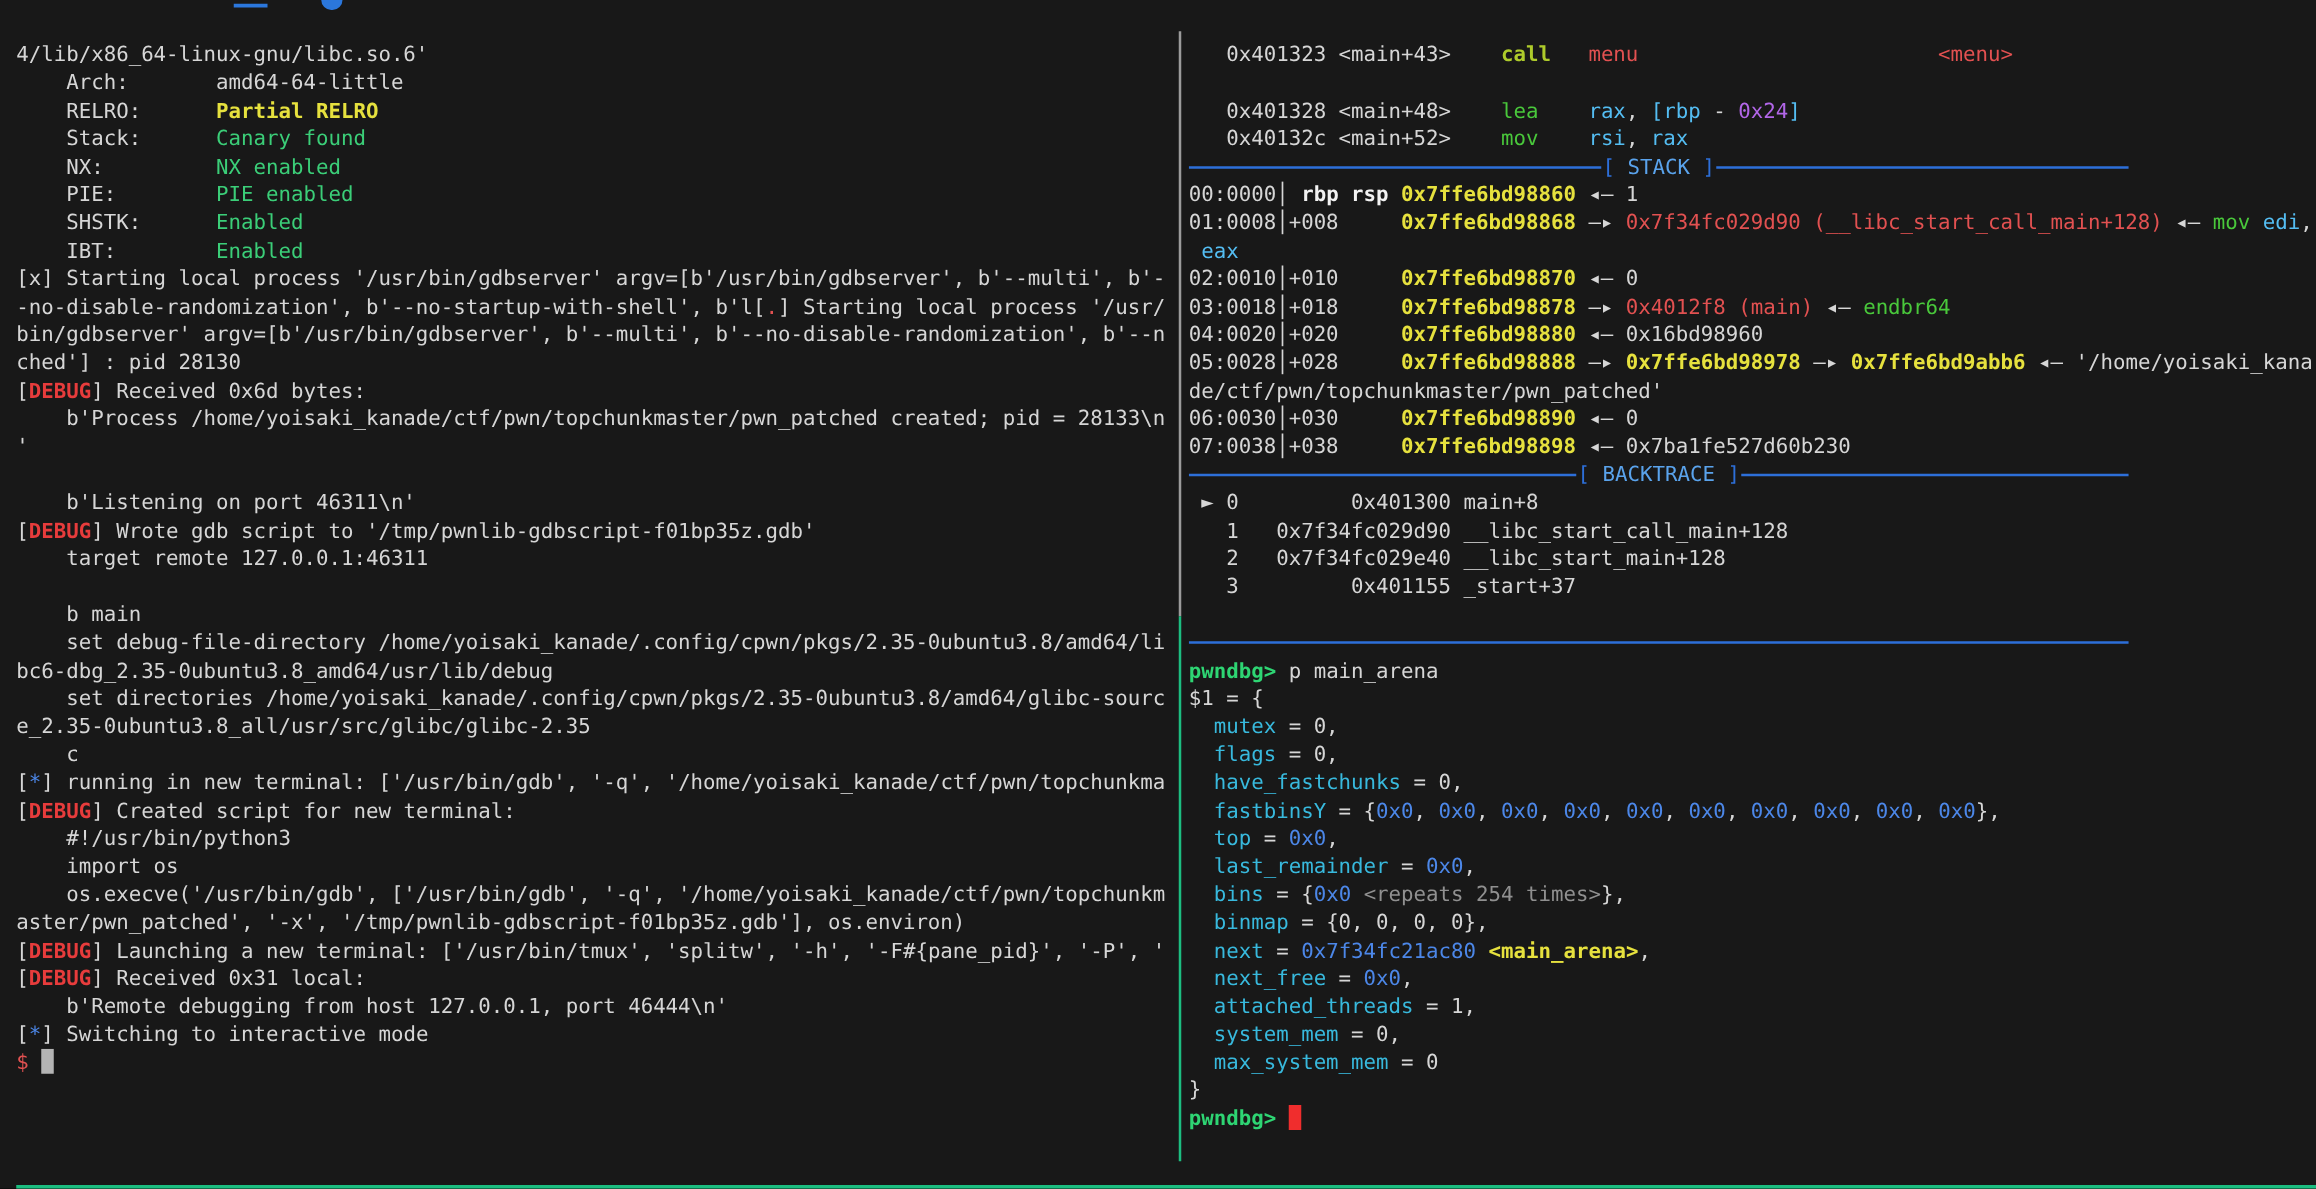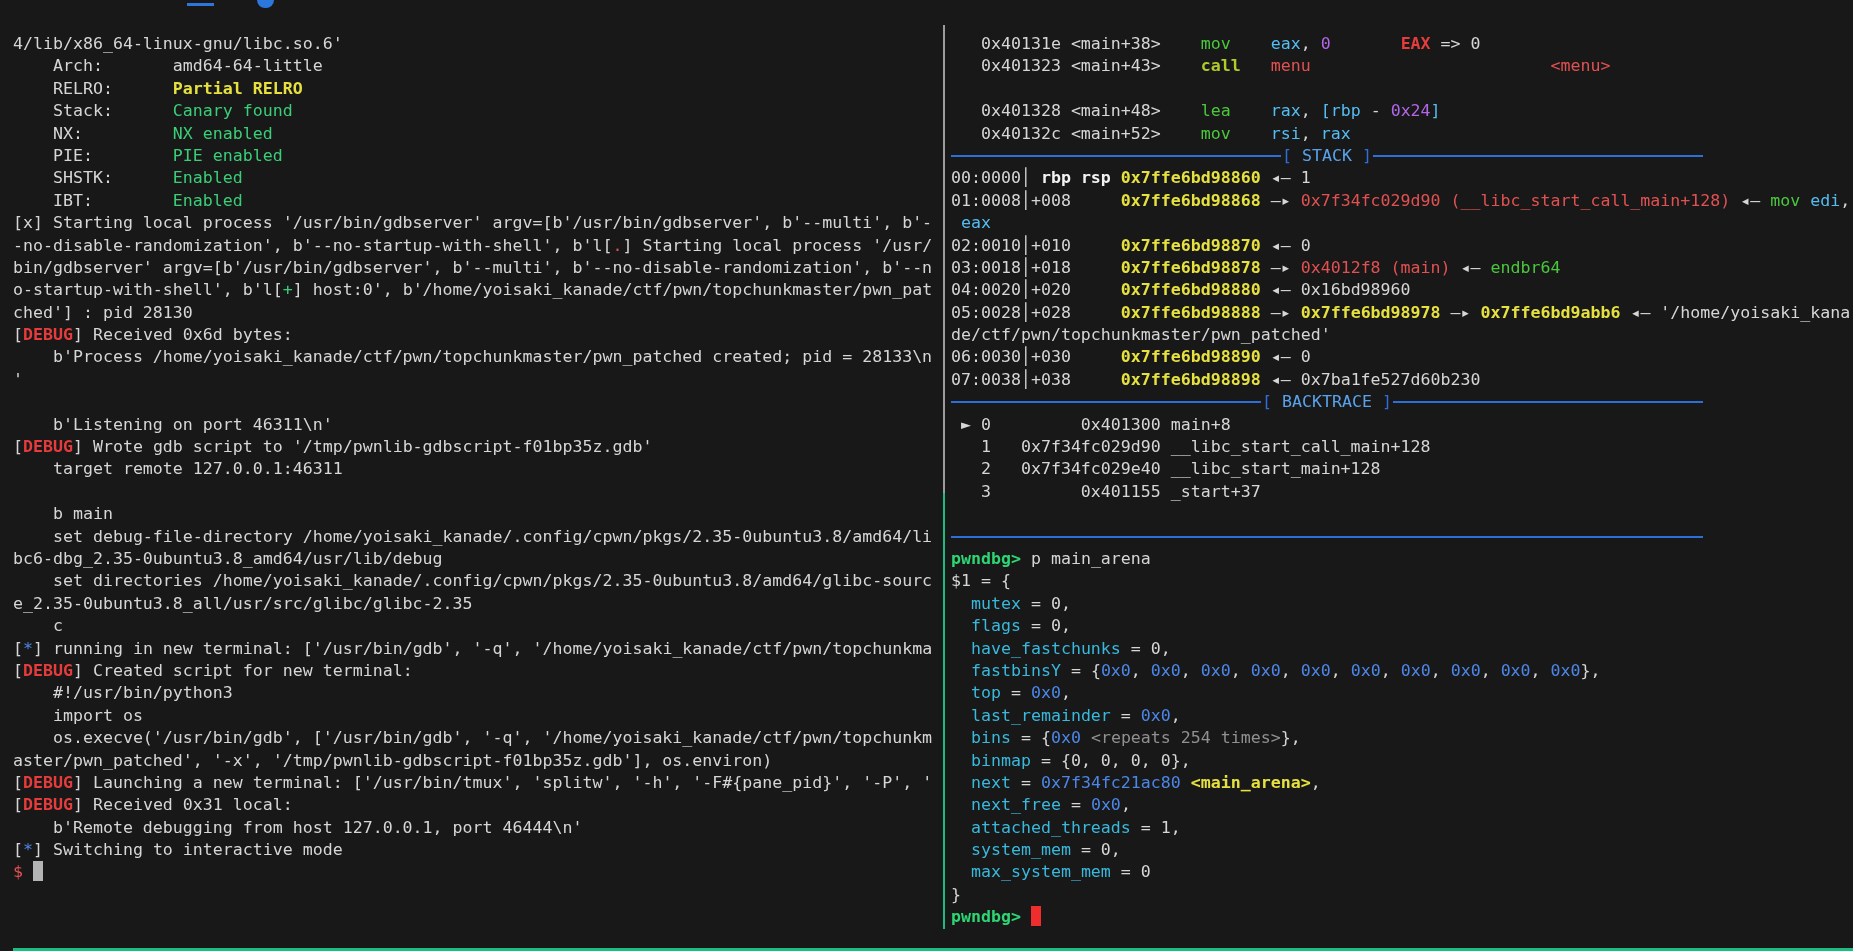--- a/index.html
+++ b/index.html
@@ -67,21 +67,20 @@
       <div class="line"><span class="c-d">    Arch:       amd64-64-little</span></div>
       <div class="line"><span class="c-d">    RELRO:      </span><span class="c-y">Partial RELRO</span></div>
       <div class="line"><span class="c-d">    Stack:      </span><span class="c-g">Canary found</span></div>
       <div class="line"><span class="c-d">    NX:         </span><span class="c-g">NX enabled</span></div>
       <div class="line"><span class="c-d">    PIE:        </span><span class="c-g">PIE enabled</span></div>
       <div class="line"><span class="c-d">    SHSTK:      </span><span class="c-g">Enabled</span></div>
       <div class="line"><span class="c-d">    IBT:        </span><span class="c-g">Enabled</span></div>
       <div class="line"><span class="c-d">[x] Starting local process '/usr/bin/gdbserver' argv=[b'/usr/bin/gdbserver', b'--multi', b'-</span></div>
       <div class="line"><span class="c-d">-no-disable-randomization', b'--no-startup-with-shell', b'l[</span><span class="c-r">.</span><span class="c-d">] Starting local process '/usr/</span></div>
       <div class="line"><span class="c-d">bin/gdbserver' argv=[b'/usr/bin/gdbserver', b'--multi', b'--no-disable-randomization', b'--n</span></div>
-      <div class="line"><span class="c-d">o-startup-with-shell', b'l[</span><span class="c-g">+</span><span class="c-d">] host:0', b'/home/yoisaki_kanade/ctf/pwn/topchunkmaster/pwn_pat</span></div>
       <div class="line"><span class="c-d">ched'] : pid 28130</span></div>
       <div class="line"><span class="c-d">[</span><span class="c-rb">DEBUG</span><span class="c-d">] Received 0x6d bytes:</span></div>
       <div class="line"><span class="c-d">    b'Process /home/yoisaki_kanade/ctf/pwn/topchunkmaster/pwn_patched created; pid = 28133\n</span></div>
       <div class="line"><span class="c-d">'</span></div>
       <div class="line"></div>
       <div class="line"><span class="c-d">    b'Listening on port 46311\n'</span></div>
       <div class="line"><span class="c-d">[</span><span class="c-rb">DEBUG</span><span class="c-d">] Wrote gdb script to '/tmp/pwnlib-gdbscript-f01bp35z.gdb'</span></div>
       <div class="line"><span class="c-d">    target remote 127.0.0.1:46311</span></div>
       <div class="line"></div>
       <div class="line"><span class="c-d">    b main</span></div>
@@ -100,21 +99,20 @@
       <div class="line"><span class="c-d">[</span><span class="c-rb">DEBUG</span><span class="c-d">] Received 0x31 local:</span></div>
       <div class="line"><span class="c-d">    b'Remote debugging from host 127.0.0.1, port 46444\n'</span></div>
       <div class="line"><span class="c-d">[</span><span class="c-b">*</span><span class="c-d">] Switching to interactive mode</span></div>
       <div class="line"><span class="c-r">$</span><span class="c-d"> </span><span class="cursor cur-g"></span></div>
     </section>
 
   <div class="vborder vb-gray"></div>
   <div class="vborder vb-green"></div>
 
   <section class="pane pane-right" id="pane-right">
-      <div class="line"><span class="c-d">   0x40131e &lt;main+38&gt;    </span><span class="c-ig">mov</span><span class="c-d">    </span><span class="c-c">eax</span><span class="c-d">, </span><span class="c-pu">0</span><span class="c-d">       </span><span class="c-rb">EAX</span><span class="c-d"> =&gt; 0</span></div>
       <div class="line"><span class="c-d">   0x401323 &lt;main+43&gt;    </span><span class="c-cg">call</span><span class="c-d">   </span><span class="c-r">menu</span><span class="c-d">                        </span><span class="c-r">&lt;menu&gt;</span></div>
       <div class="line"></div>
       <div class="line"><span class="c-d">   0x401328 &lt;main+48&gt;    </span><span class="c-ig">lea</span><span class="c-d">    </span><span class="c-c">rax</span><span class="c-d">, </span><span class="c-c">[rbp</span><span class="c-d"> - </span><span class="c-pu">0x24</span><span class="c-c">]</span></div>
       <div class="line"><span class="c-d">   0x40132c &lt;main+52&gt;    </span><span class="c-ig">mov</span><span class="c-d">    </span><span class="c-c">rsi</span><span class="c-d">, </span><span class="c-c">rax</span></div>
       <div class="line divider-row"><span class="divseg"></span><span class="divlabel"><span class="br">[ </span><span class="nm">STACK</span><span class="br"> ]</span></span><span class="divseg"></span></div>
       <div class="line"><span class="c-d">00:0000│ </span><span class="c-w">rbp rsp</span><span class="c-d"> </span><span class="c-y">0x7ffe6bd98860</span><span class="c-d"> ◂— 1</span></div>
       <div class="line"><span class="c-d">01:0008│+008     </span><span class="c-y">0x7ffe6bd98868</span><span class="c-d"> —▸ </span><span class="c-r">0x7f34fc029d90 (__libc_start_call_main+128)</span><span class="c-d"> ◂— </span><span class="c-ig">mov</span><span class="c-d"> </span><span class="c-c">edi</span><span class="c-d">,</span></div>
       <div class="line"><span class="c-d"> </span><span class="c-c">eax</span></div>
       <div class="line"><span class="c-d">02:0010│+010     </span><span class="c-y">0x7ffe6bd98870</span><span class="c-d"> ◂— 0</span></div>
       <div class="line"><span class="c-d">03:0018│+018     </span><span class="c-y">0x7ffe6bd98878</span><span class="c-d"> —▸ </span><span class="c-r">0x4012f8 (main)</span><span class="c-d"> ◂— </span><span class="c-ig">endbr64</span></div>

